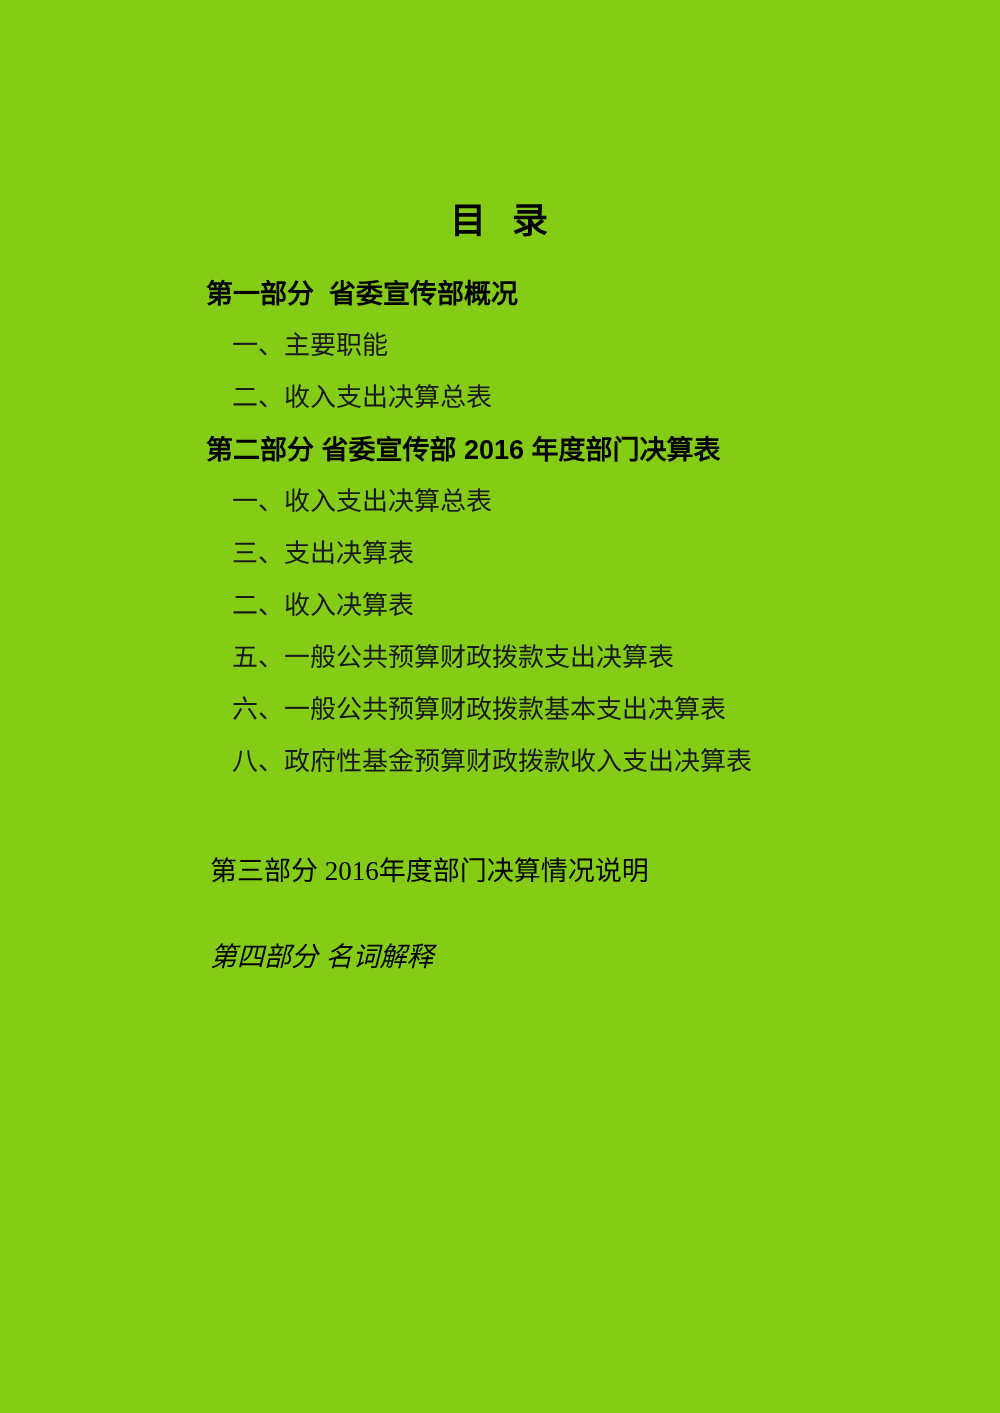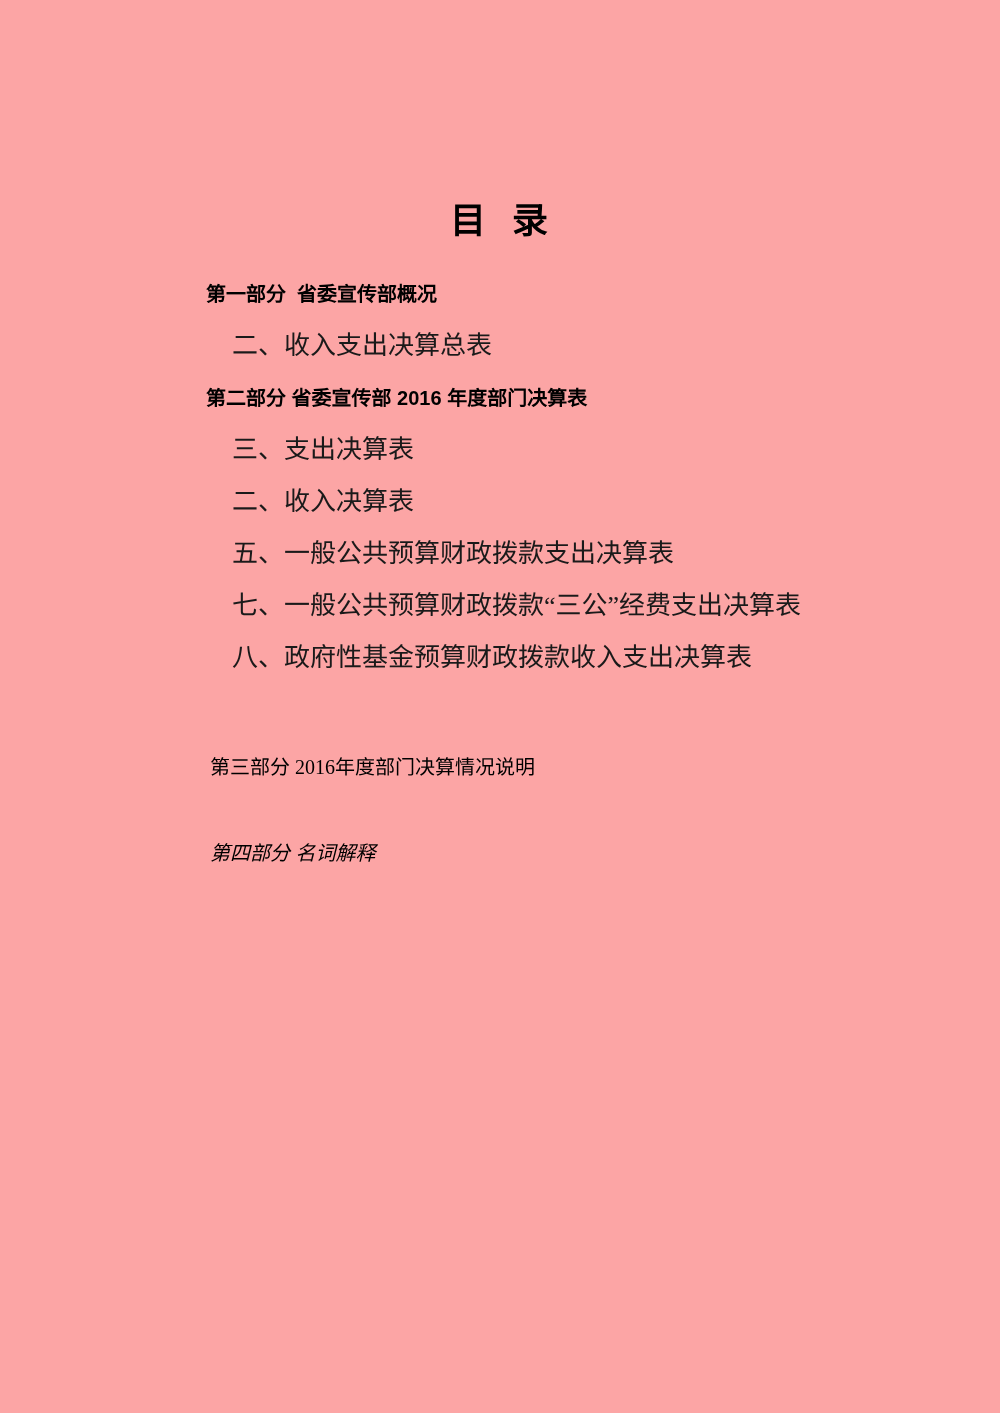--- a/index.html
+++ b/index.html
@@ -4,21 +4,21 @@
 <style>
   html, body {
     margin: 0;
     padding: 0;
     background: #ffffff;
   }
   .page {
     position: relative;
     width: 1000px;
     height: 1413px;
-    background: #fca5a5;
+    background: #84cc16;
     color: #000000;
     overflow: hidden;
     font-family: "Liberation Serif", serif;
   }
   .doc-title {
     margin: 203px 0 42px 0;
     text-align: center;
     font-family: "Liberation Sans", sans-serif;
     font-weight: 700;
     font-size: 36px;
@@ -31,21 +31,21 @@
     margin: 0 0 26px 0;
     font-size: 26px;
     line-height: 26px;
     white-space: pre-wrap;
     color: #111111;
   }
   .part-heading {
     margin-left: 206px;
     font-family: "Liberation Sans", sans-serif;
     font-weight: 700;
-    font-size: 20px;
+    font-size: 27px;
     line-height: 26px;
     color: #000000;
   }
   .part-heading.medium {
     font-weight: 400;
     margin-left: 210px;
   }
   .toc-item {
     margin-left: 232px;
     font-family: "Liberation Serif", serif;
@@ -57,35 +57,37 @@
 </style>
 </head>
 <body>
 
 <div class="page">
 
   <h1 class="doc-title">目  录</h1>
 
   <p class="part-heading">第一部分  省委宣传部概况</p>
 
+  <p class="toc-item">一、主要职能</p>
 
   <p class="toc-item">二、收入支出决算总表</p>
 
   <p class="part-heading">第二部分 省委宣传部 2016 年度部门决算表</p>
 
+  <p class="toc-item">一、收入支出决算总表</p>
 
   <p class="toc-item">三、支出决算表</p>
 
   <p class="toc-item">二、收入决算表</p>
 
 
   <p class="toc-item">五、一般公共预算财政拨款支出决算表</p>
 
+  <p class="toc-item">六、一般公共预算财政拨款基本支出决算表</p>
 
-  <p class="toc-item">七、一般公共预算财政拨款“三公”经费支出决算表</p>
 
   <p class="toc-item">八、政府性基金预算财政拨款收入支出决算表</p>
 
   <p class="part-heading medium part3">第三部分 2016年度部门决算情况说明</p>
 
   <p class="part-heading medium part4">第四部分 名词解释</p>
 
 </div>
 
 </body></html>

